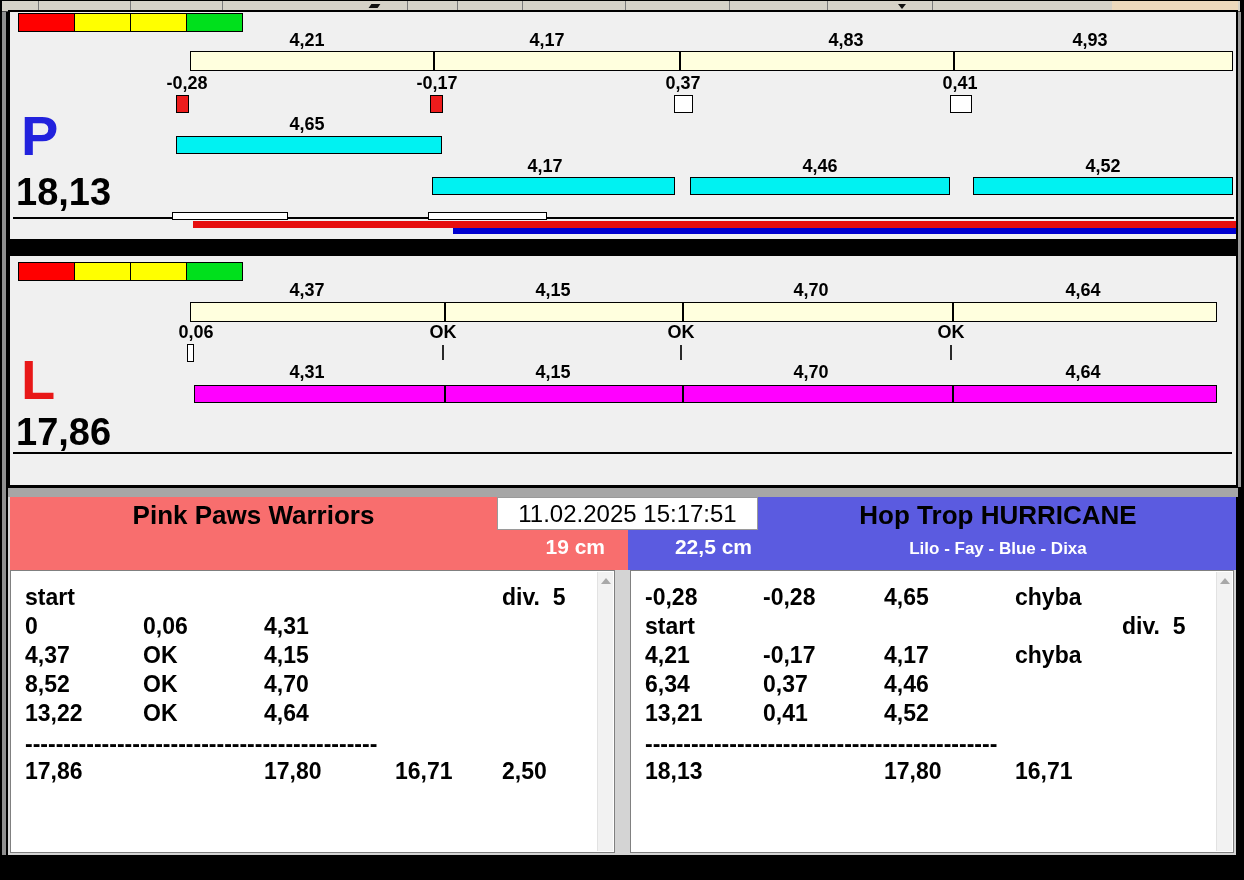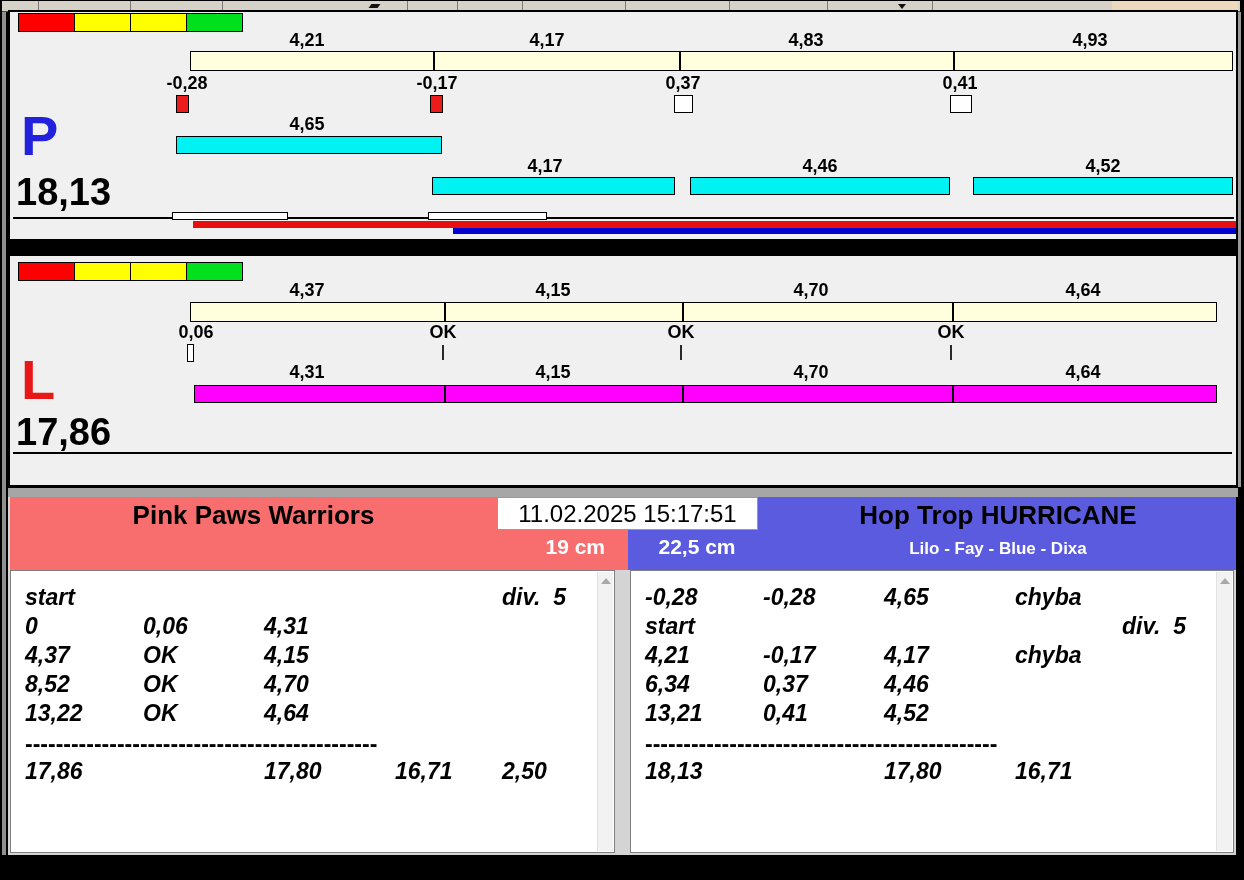--- a/index.html
+++ b/index.html
@@ -61,29 +61,29 @@
   .hdr.red  { left:2px;   width:618px; background:#F86E6E; }
   .hdr.blue { left:620px; width:608px; background:#5B5BE0; }
   .hdr-title { position:absolute; top:3px; font-weight:bold; font-size:26px; color:#000; text-align:center; }
   .hdr.red  .hdr-title { left:0;     width:487px; }
   .hdr.blue .hdr-title { left:132px; width:476px; }
   .hdr-dogs { position:absolute; top:42px; font-weight:bold; font-size:17px; color:#FFF; text-align:center; }
   .hdr.red  .hdr-dogs { left:0;     width:487px; }
   .hdr.blue .hdr-dogs { left:132px; width:476px; }
   .size-label { position:absolute; top:38px; font-weight:bold; font-size:21px; color:#FFF; }
   .size-left  { left:497px; width:100px; text-align:right; }
-  .size-right { left:634px; width:110px; text-align:center; }
+  .size-right { left:634px; width:110px; text-align:right; }
   .datetime { position:absolute; left:489px; top:0; width:261px; height:33px; background:#FFF;
               border:1px solid #9a9a9a; font-size:24px; text-align:center; line-height:31px; }
 
   .table { position:absolute; top:73px; height:283px; background:#FFF; border:1px solid #808080; }
   .table.left  { left:2px;   width:605px; }
   .table.right { left:622px; width:604px; }
   .trow { position:absolute; left:0; width:100%; height:28px; font-weight:bold; font-size:23px; }
-  .cell { position:absolute; white-space:pre;font-style:italic; }
+  .cell { position:absolute; white-space:pre; }
   .c0{left:14px} .c1{left:132px} .c2{left:253px} .c3{left:384px} .c4{left:491px}
   .dashrow { position:absolute; left:14px; font-weight:bold; font-size:23px; white-space:pre; }
   .vscroll { position:absolute; top:1px; right:1px; width:16px; height:279px; background:#F2F2F2; border-left:1px solid #E2E2E2; }
   .arrow-up { width:0; height:0; margin:6px auto 0; border-left:5px solid transparent;
               border-right:5px solid transparent; border-bottom:6px solid #A8A8A8; }
 </style>
 </head>
 <body>
 
 <div id="app">
@@ -109,21 +109,21 @@
   <div class="panel" id="panel-p">
     <div class="legend">
       <div class="lg r"></div>
       <div class="lg y"></div>
       <div class="lg y"></div>
       <div class="lg g"></div>
     </div>
 
     <span class="blabel" style="left:247px;top:19px">4,21</span>
     <span class="blabel" style="left:487px;top:19px">4,17</span>
-    <span class="blabel" style="left:746px;top:19px">4,83</span>
+    <span class="blabel" style="left:786px;top:19px">4,83</span>
     <span class="blabel" style="left:1030px;top:19px">4,93</span>
 
     <div class="split-bar" style="left:180px;top:39px;width:1043px">
       <div class="bar-div" style="left:242px"></div>
       <div class="bar-div" style="left:488px"></div>
       <div class="bar-div" style="left:762px"></div>
     </div>
 
     <span class="blabel" style="left:127px;top:62px">-0,28</span>
     <span class="blabel" style="left:377px;top:62px">-0,17</span>

